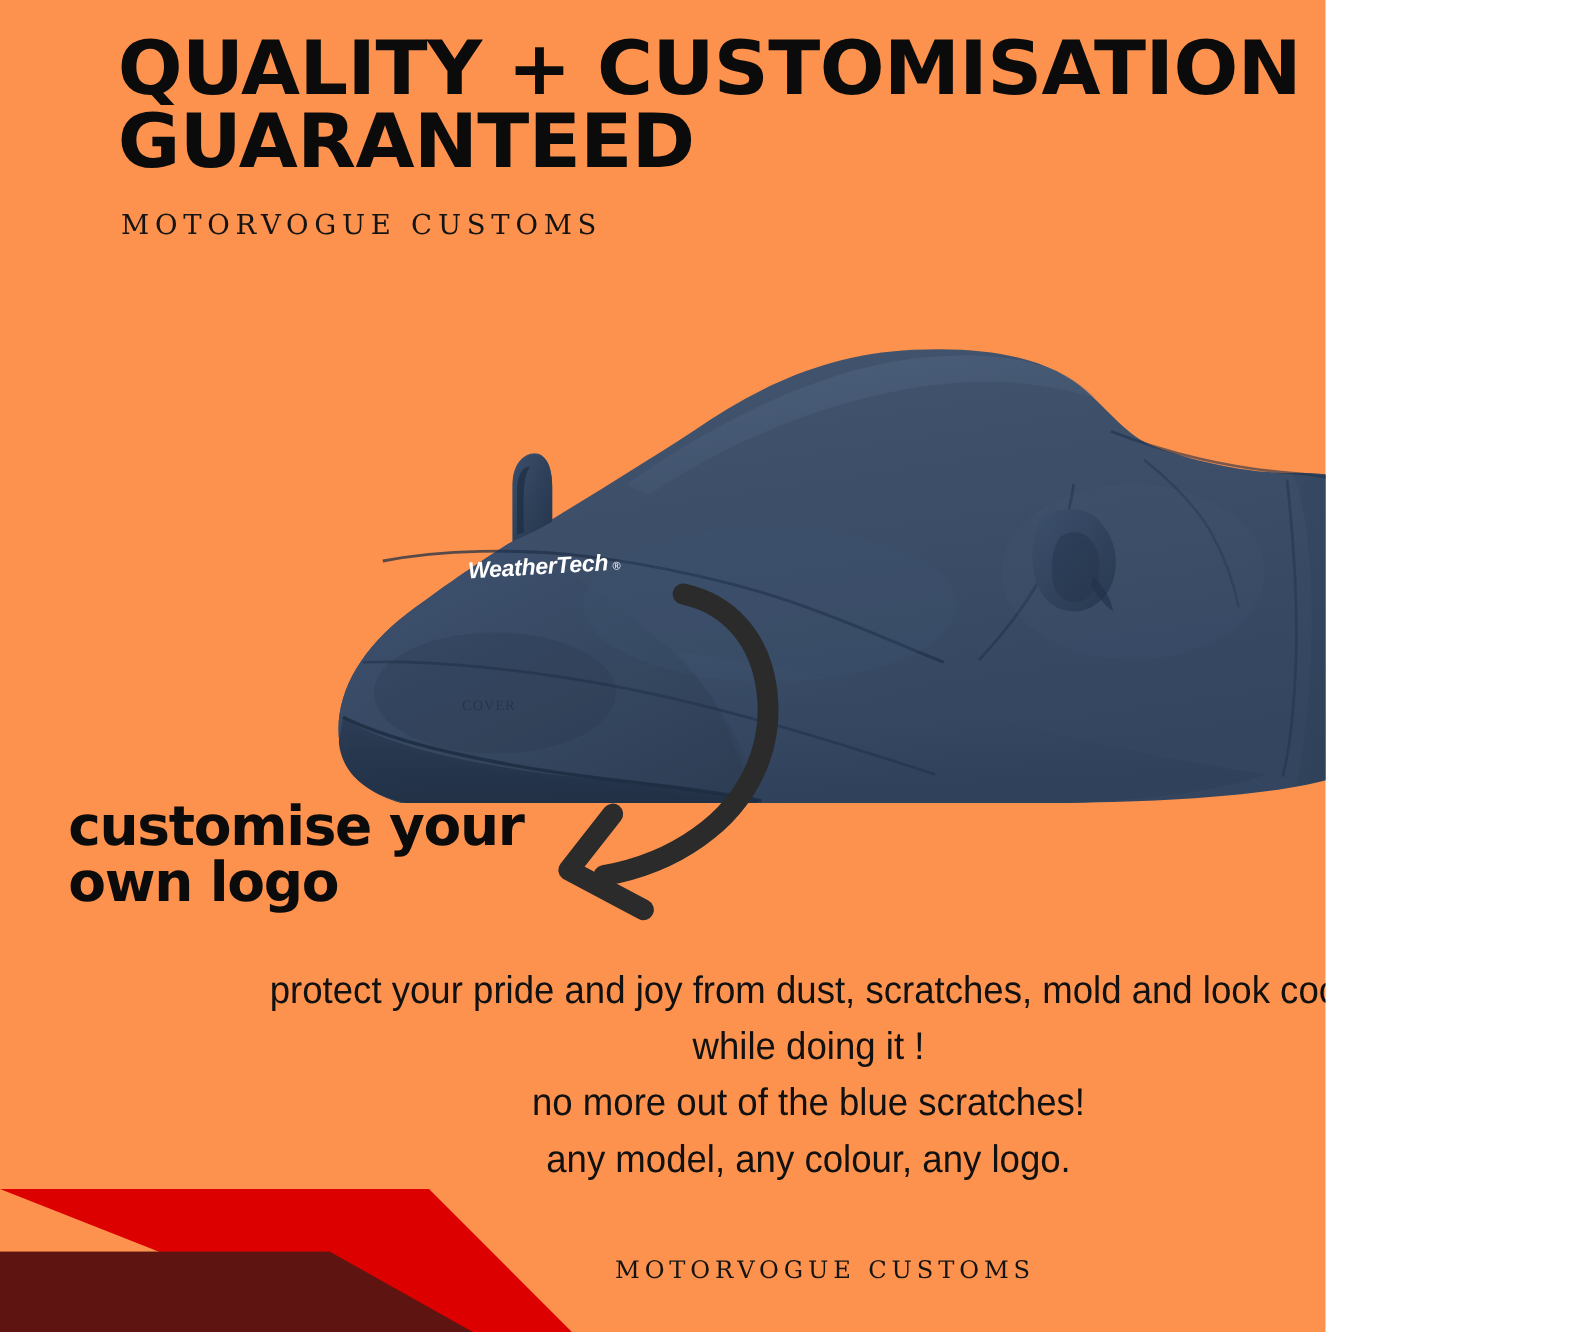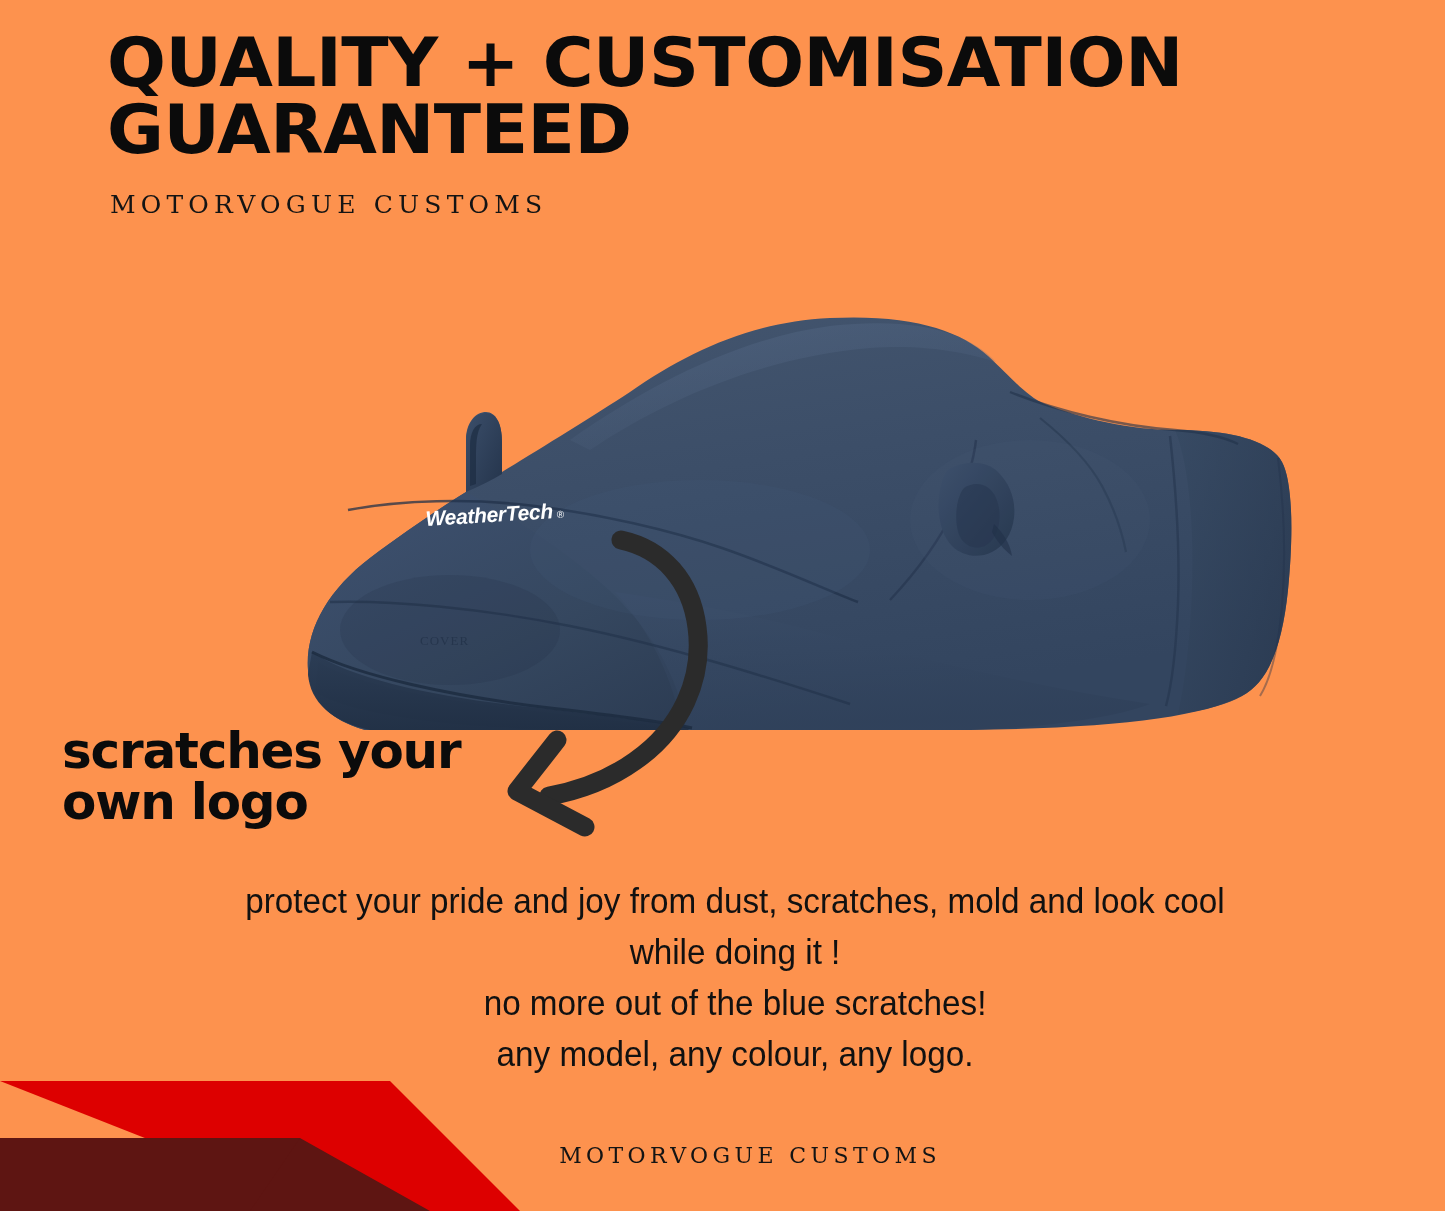--- a/index.html
+++ b/index.html
@@ -6,21 +6,21 @@
   html, body {
     margin: 0;
     padding: 0;
     background: #ffffff;
   }
   body {
     font-family: "Liberation Sans", sans-serif;
   }
   #poster {
     position: relative;
-    width: 1445px;
+    width: 1205px;
     height: 1211px;
     overflow: hidden;
     background: #FD924E;
   }
 
   
   .headline {
     position: absolute;
     left: 107px;
     top: 30px;
@@ -292,21 +292,21 @@
   <div id="arrow-stage">
     <svg viewBox="0 0 240 330" xmlns="http://www.w3.org/2000/svg" aria-hidden="true">
       <path d="M 126,25
                C 168,34 196,66 202,112
                C 209,164 186,214 140,246
                C 112,266 82,276 54,281" fill="none" stroke="#2B2B2B" stroke-width="19" stroke-linecap="round" stroke-linejoin="round"></path>
       <path d="M 62,225 L 22,276 L 90,312" fill="none" stroke="#2B2B2B" stroke-width="19" stroke-linecap="round" stroke-linejoin="round"></path>
     </svg>
   </div>
 
-  <p class="callout">scratches your
+  <p class="callout">customise your
 own logo</p>
 
   <p class="bodycopy">protect your pride and joy from dust, scratches, mold and look cool
 while doing it !
 no more out of the blue scratches!
 any model, any colour, any logo.</p>
 
   <div id="footer-shapes">
     <svg viewBox="0 0 620 135" xmlns="http://www.w3.org/2000/svg" preserveAspectRatio="none" aria-hidden="true">
       <polygon points="0,5 390,5 520,135 330,135" fill="#DD0000"></polygon>

